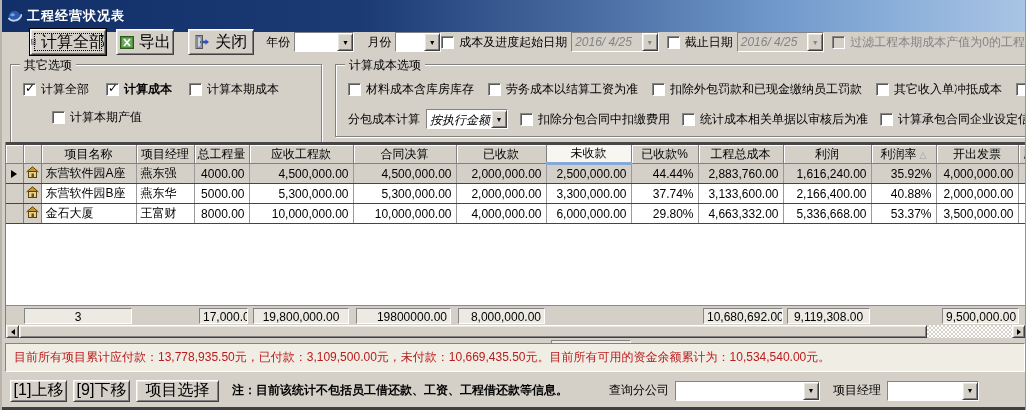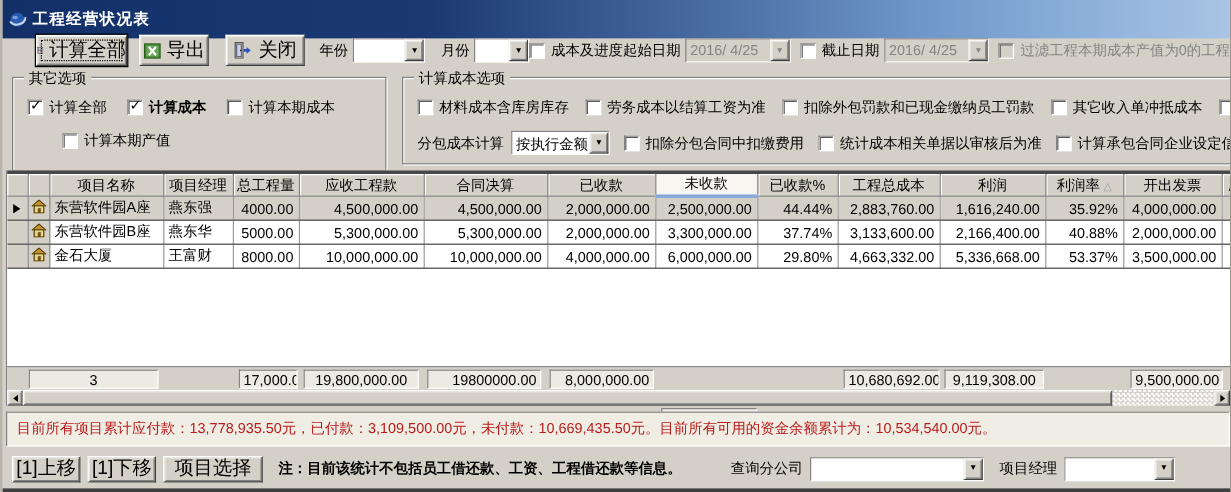--- a/index.html
+++ b/index.html
@@ -28,21 +28,21 @@
     box-shadow: inset 1px 1px 0 #e8e6e0, inset -1px -1px 0 #808080;
     display:inline-flex; align-items:center; justify-content:center; gap:5px;
     font-size:16px; cursor:default; white-space:nowrap;
   }
   .btn.default { outline:1px solid #000; }
   .btn.default::after { content:""; position:absolute; inset:3px; border:1px dotted #000; }
   .sunken {
     border:1px solid; border-color:#848484 #ffffff #ffffff #848484;
     box-shadow: inset 1px 1px 0 #5a5a5a;
   }
-  .combo { display:inline-flex; height:20px; background:#fff; }
+  .combo { display:inline-flex; height:20px; background:#fff;font-style:italic; }
   .combo .field { flex:1; padding:2px 3px; overflow:hidden; white-space:nowrap; background:#fff; }
   .combo .dbtn {
     width:16px; background:#d4d0c8; border:1px solid;
     border-color:#ffffff #404040 #404040 #ffffff;
     box-shadow: inset 1px 1px 0 #e8e6e0, inset -1px -1px 0 #808080;
     display:flex; align-items:center; justify-content:center;
     font-size:7px; color:#000;
   }
   .combo.disabled { background:#d4d0c8; }
   .combo.disabled .field { background:#d4d0c8; color:#848484; }
@@ -408,21 +408,21 @@
 
   <div class="status-panel">
     <span>目前所有项目累计应付款：13,778,935.50元，已付款：3,109,500.00元，未付款：10,669,435.50元。目前所有可用的资金余额累计为：10,534,540.00元。</span>
   </div>
 
   <div class="footer">
     <button class="btn" style="width:57px;">
       <span>[1]上移</span>
     </button>
     <button class="btn" style="width:57px;margin-left:6px;">
-      <span>[1]下移</span>
+      <span>[9]下移</span>
     </button>
     <button class="btn" style="width:83px;margin-left:6px;">
       <span>项目选择</span>
     </button>
     <span class="note">注：目前该统计不包括员工借还款、工资、工程借还款等信息。</span>
     <span class="lbl" style="margin-left:auto;">查询分公司</span>
     <div class="combo sunken" style="width:145px;margin-left:6px;">
       <div class="field"></div>
       <div class="dbtn">▼</div>
     </div>

